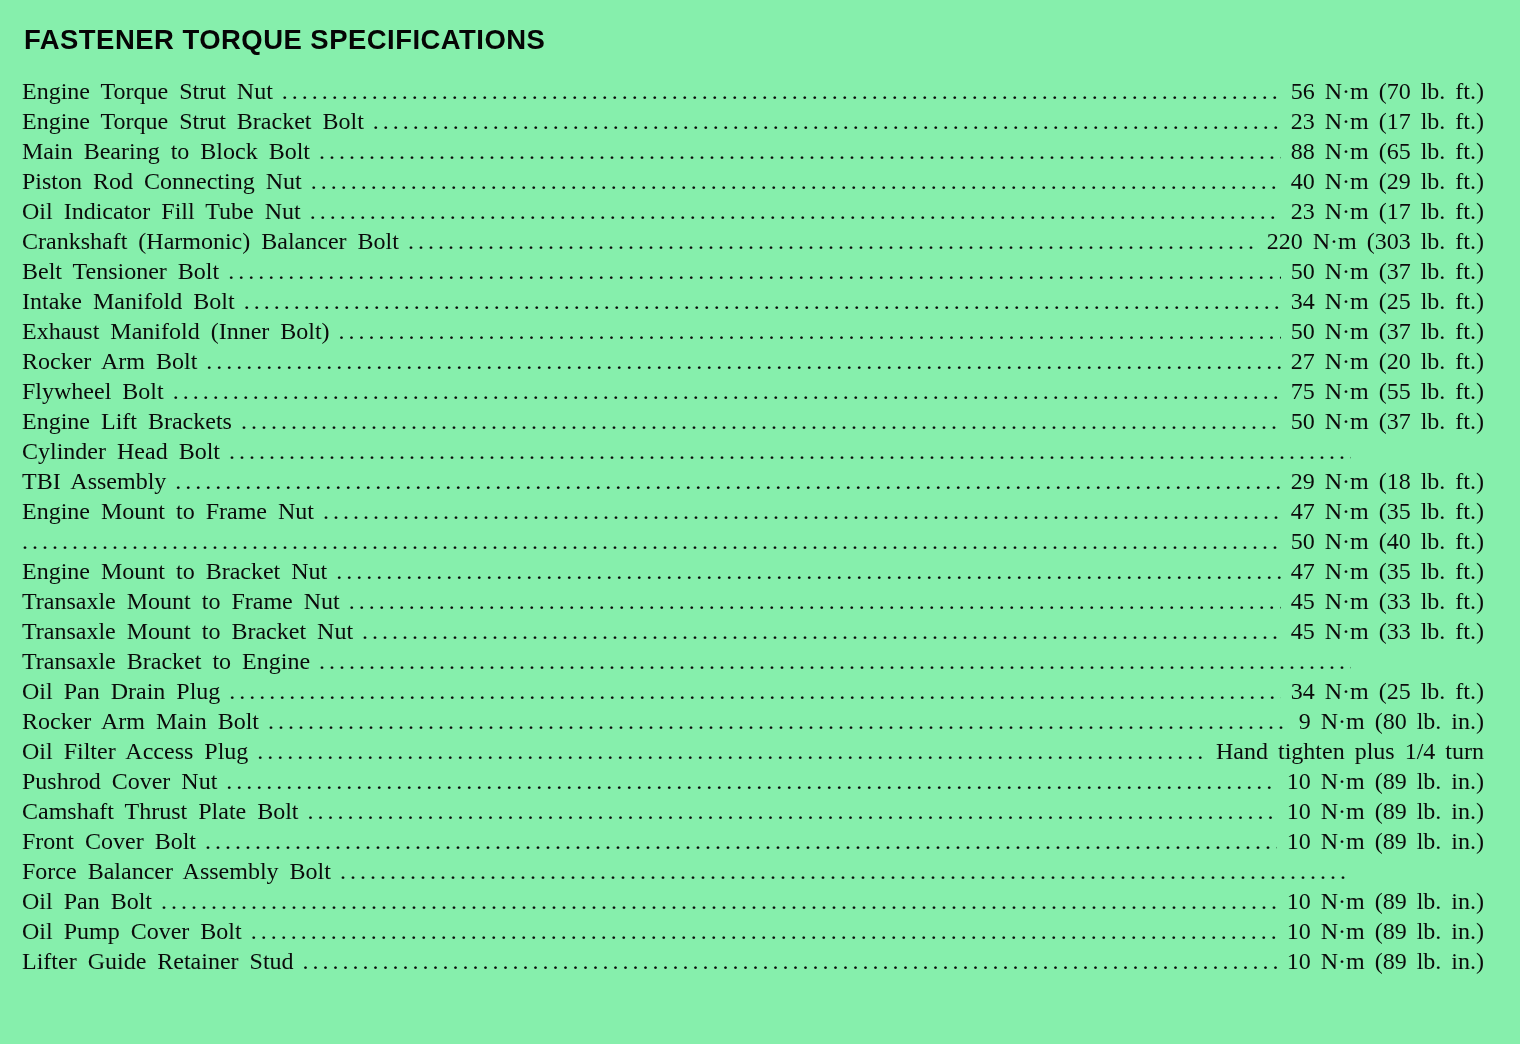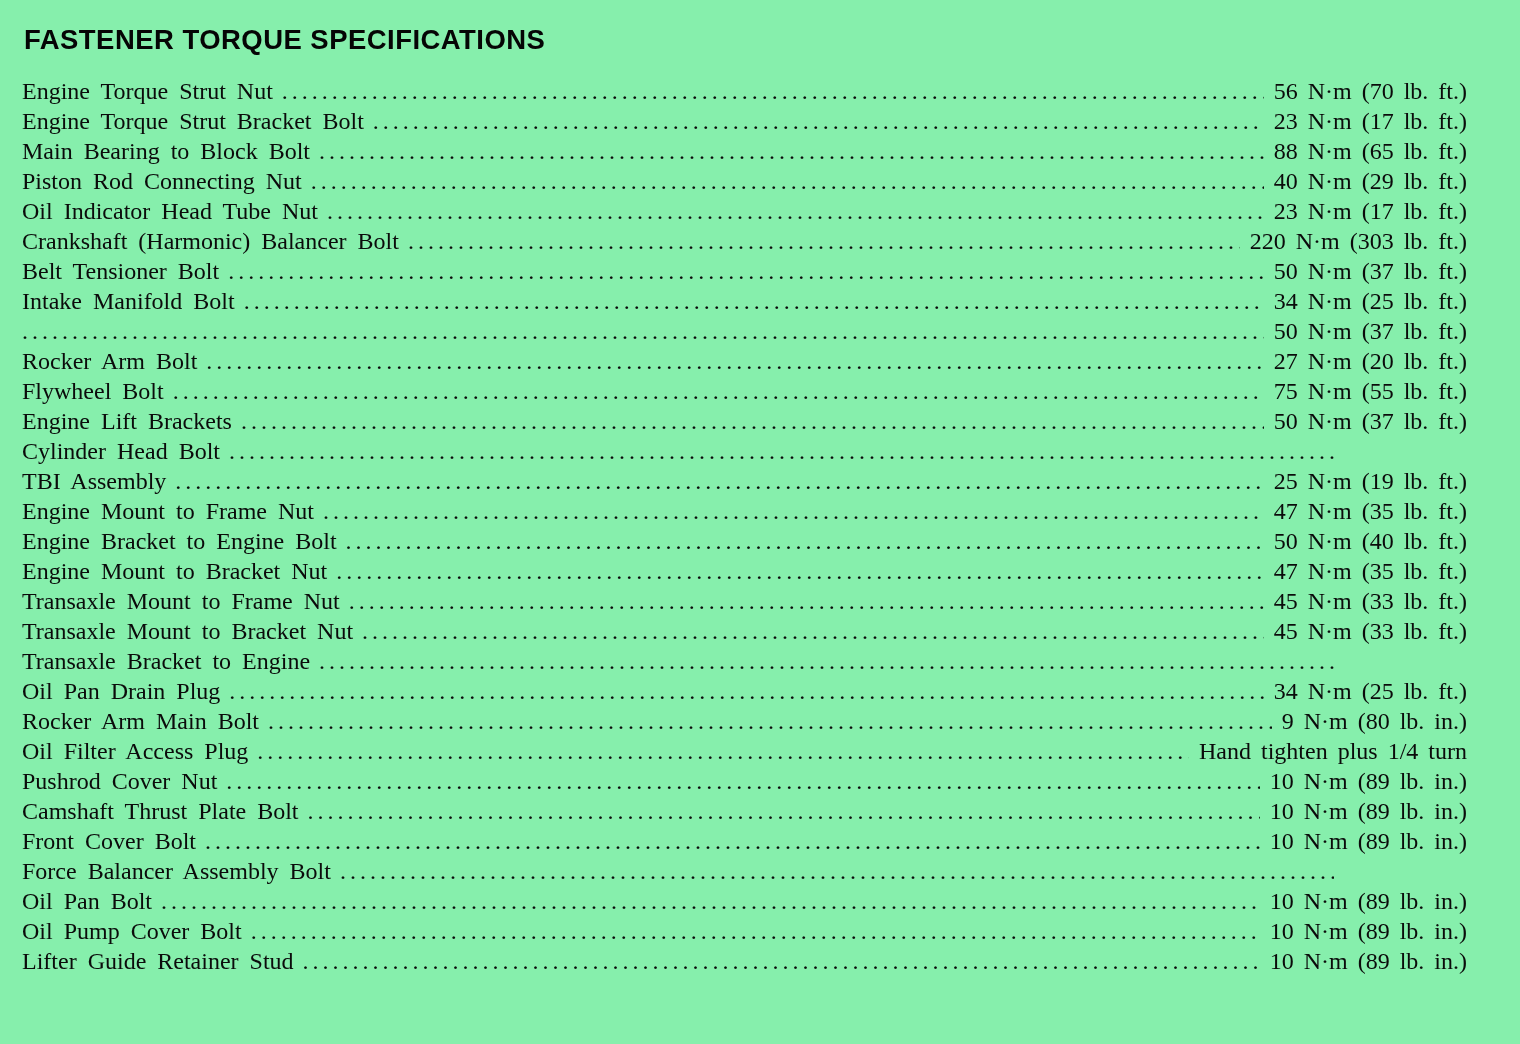--- a/index.html
+++ b/index.html
@@ -21,21 +21,21 @@
     font-family: "Liberation Sans", sans-serif;
     font-weight: 700;
     font-size: 28px;
     line-height: 32px;
     letter-spacing: 0.5px;
     color: #050505;
     transform: scaleX(0.98);
     transform-origin: left center;
   }
   .spec-list {
-    margin: 0 53px 0 22px;
+    margin: 0 36px 0 22px;
     font-family: "Liberation Serif", serif;
     font-size: 24px;
   }
   .spec-row {
     display: flex;
     align-items: baseline;
     height: 30px;
     line-height: 30px;
     white-space: nowrap;
   }
@@ -86,40 +86,41 @@
         <span class="spec-name">Main Bearing to Block Bolt</span>
         <span class="dot-leader"></span>
         <span class="spec-value">88 N·m (65 lb. ft.)</span>
       </div>
     <div class="spec-row">
         <span class="spec-name">Piston Rod Connecting Nut</span>
         <span class="dot-leader"></span>
         <span class="spec-value">40 N·m (29 lb. ft.)</span>
       </div>
     <div class="spec-row">
-        <span class="spec-name">Oil Indicator Head Tube Nut</span>
+        <span class="spec-name">Oil Indicator Fill Tube Nut</span>
         <span class="dot-leader"></span>
         <span class="spec-value">23 N·m (17 lb. ft.)</span>
       </div>
     <div class="spec-row">
         <span class="spec-name">Crankshaft (Harmonic) Balancer Bolt</span>
         <span class="dot-leader"></span>
         <span class="spec-value">220 N·m (303 lb. ft.)</span>
       </div>
     <div class="spec-row">
         <span class="spec-name">Belt Tensioner Bolt</span>
         <span class="dot-leader"></span>
         <span class="spec-value">50 N·m (37 lb. ft.)</span>
       </div>
     <div class="spec-row">
         <span class="spec-name">Intake Manifold Bolt</span>
         <span class="dot-leader"></span>
         <span class="spec-value">34 N·m (25 lb. ft.)</span>
       </div>
     <div class="spec-row">
+        <span class="spec-name">Exhaust Manifold (Inner Bolt)</span>
         <span class="dot-leader"></span>
         <span class="spec-value">50 N·m (37 lb. ft.)</span>
       </div>
     <div class="spec-row">
         <span class="spec-name">Rocker Arm Bolt</span>
         <span class="dot-leader"></span>
         <span class="spec-value">27 N·m (20 lb. ft.)</span>
       </div>
     <div class="spec-row">
         <span class="spec-name">Flywheel Bolt</span>
@@ -131,29 +132,28 @@
         <span class="dot-leader"></span>
         <span class="spec-value">50 N·m (37 lb. ft.)</span>
       </div>
     <div class="spec-row no-value">
         <span class="spec-name">Cylinder Head Bolt</span>
         <span class="dot-leader"></span>
       </div>
     <div class="spec-row">
         <span class="spec-name">TBI Assembly</span>
         <span class="dot-leader"></span>
-        <span class="spec-value">25 N·m (19 lb. ft.)</span>
+        <span class="spec-value">29 N·m (18 lb. ft.)</span>
       </div>
     <div class="spec-row">
         <span class="spec-name">Engine Mount to Frame Nut</span>
         <span class="dot-leader"></span>
         <span class="spec-value">47 N·m (35 lb. ft.)</span>
       </div>
     <div class="spec-row">
-        <span class="spec-name">Engine Bracket to Engine Bolt</span>
         <span class="dot-leader"></span>
         <span class="spec-value">50 N·m (40 lb. ft.)</span>
       </div>
     <div class="spec-row">
         <span class="spec-name">Engine Mount to Bracket Nut</span>
         <span class="dot-leader"></span>
         <span class="spec-value">47 N·m (35 lb. ft.)</span>
       </div>
     <div class="spec-row">
         <span class="spec-name">Transaxle Mount to Frame Nut</span>

